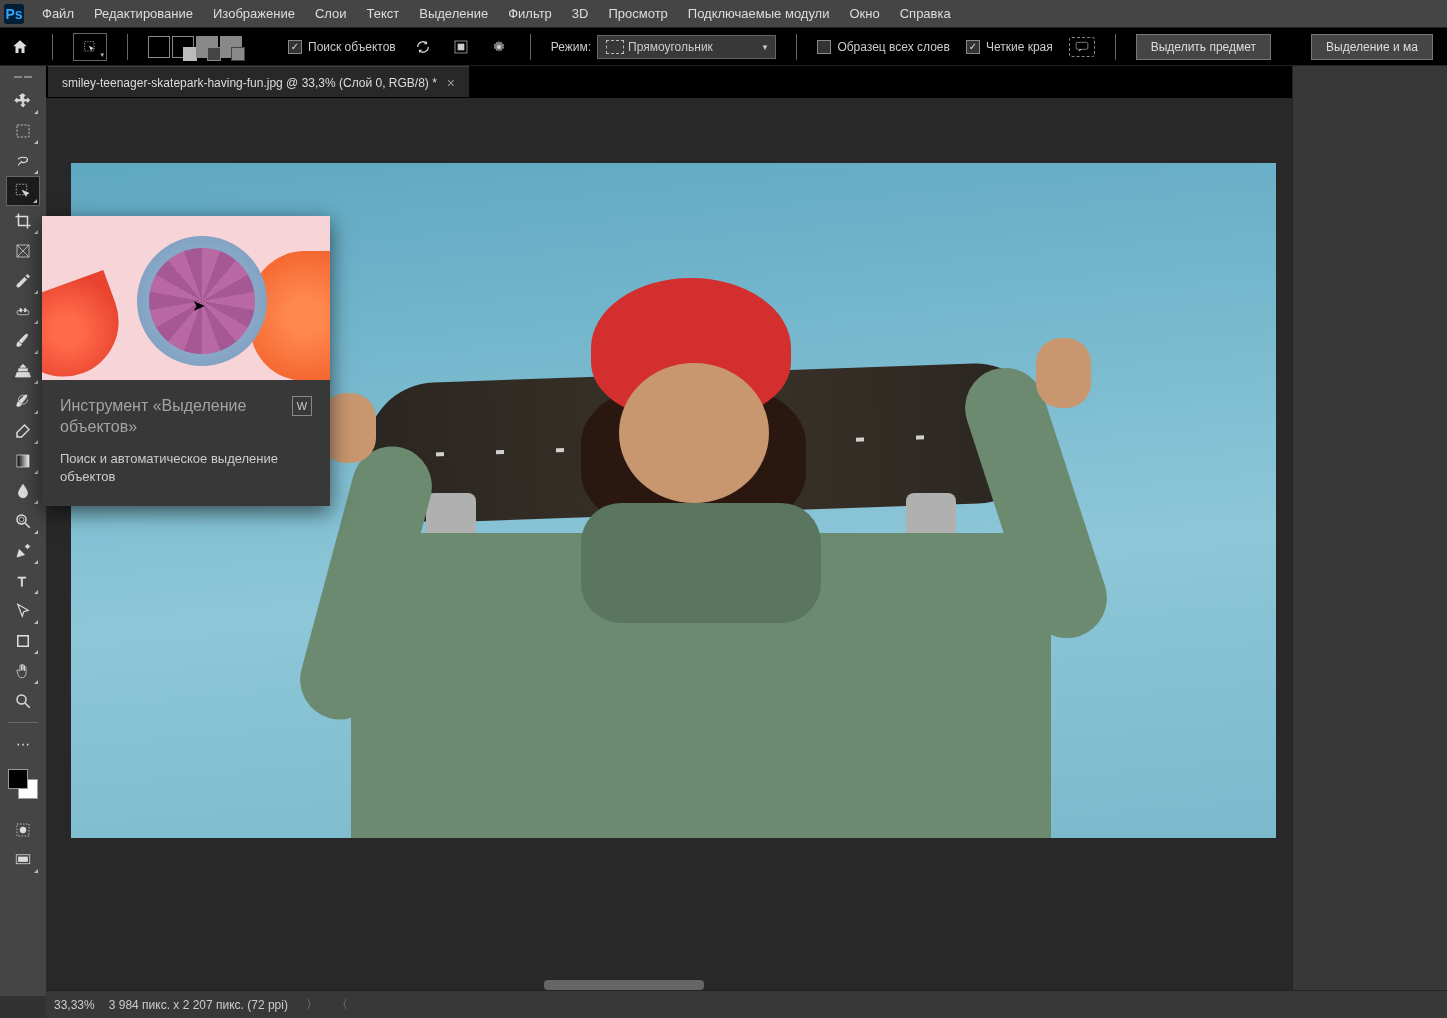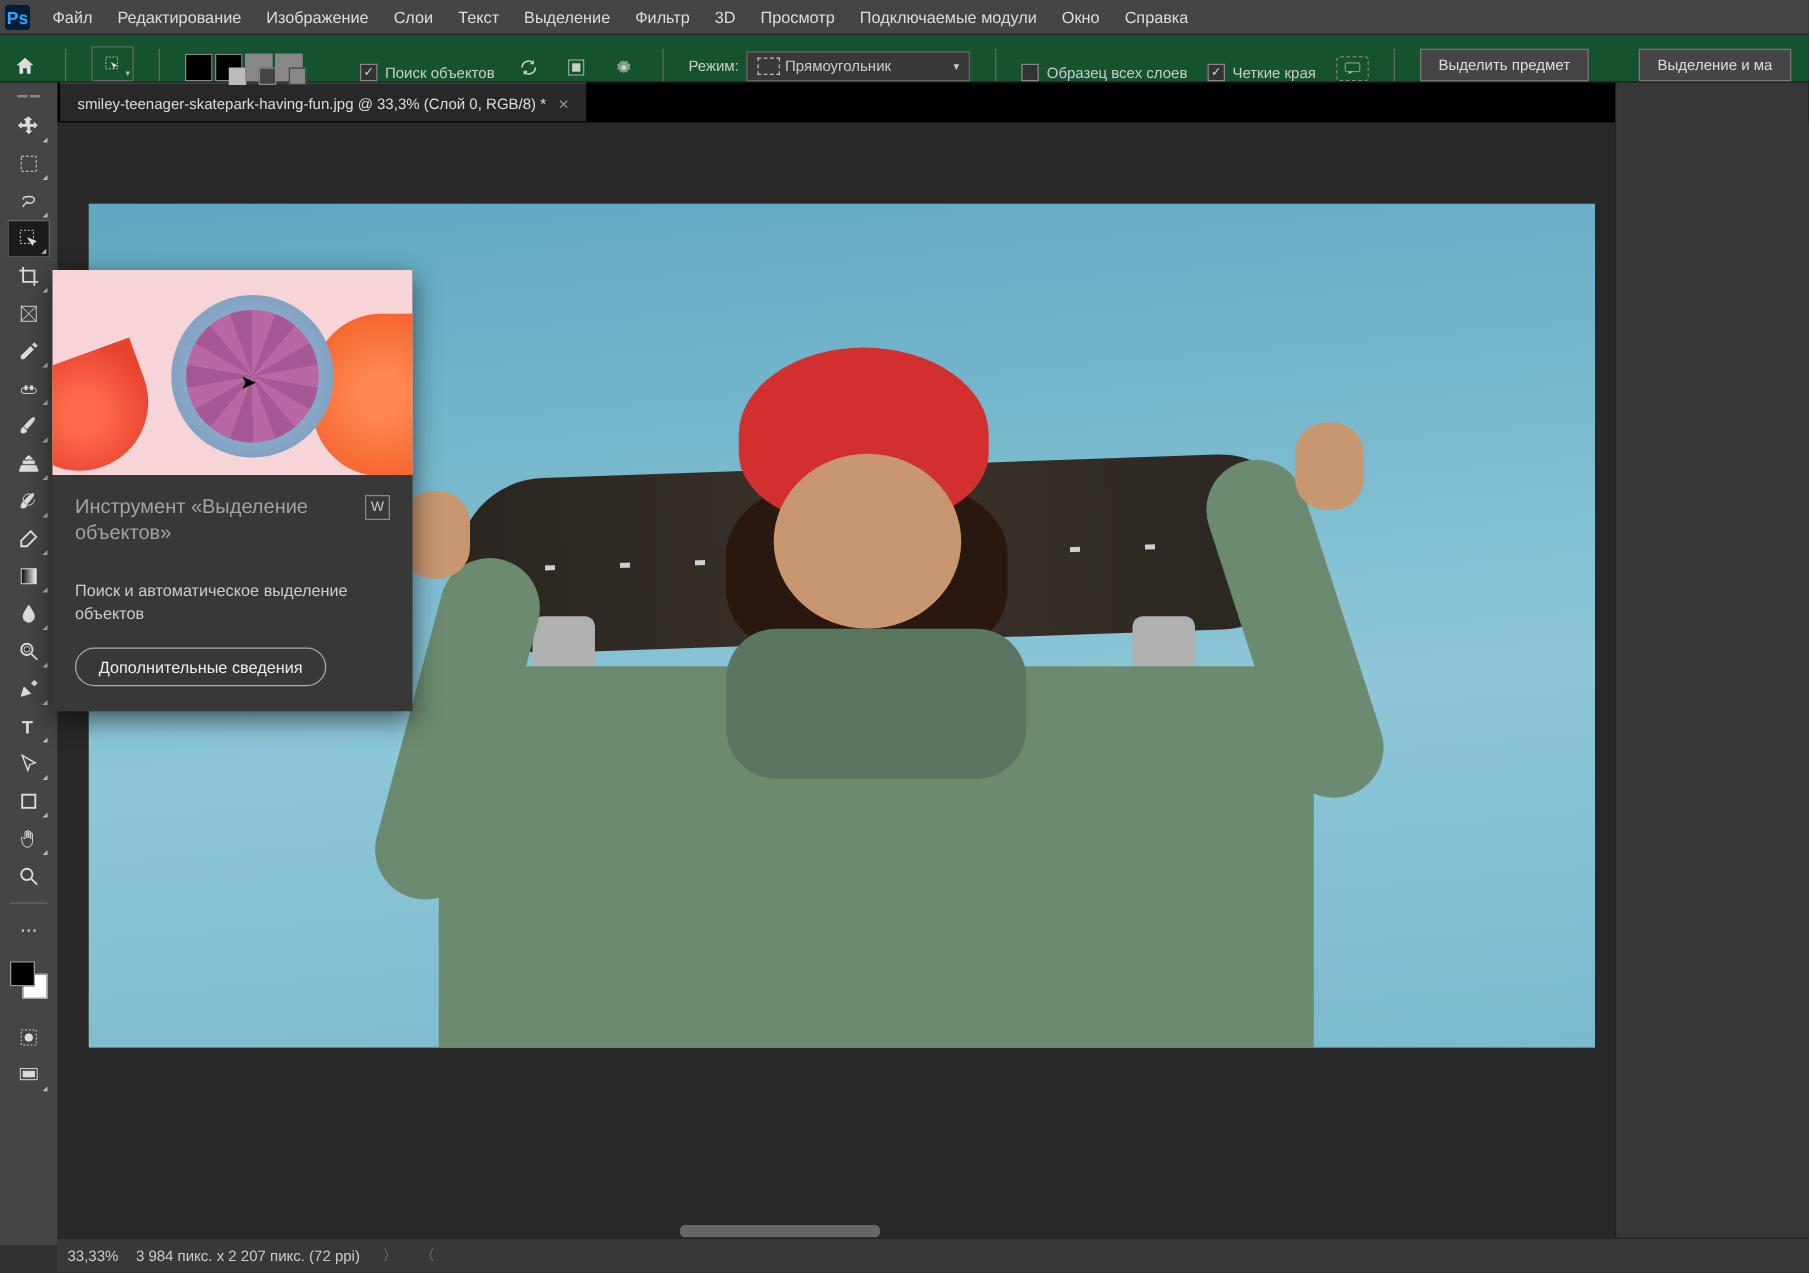--- a/index.html
+++ b/index.html
@@ -4,21 +4,21 @@
 <style>
 * { margin:0; padding:0; box-sizing:border-box; font-family:"Segoe UI",Tahoma,sans-serif; }
 body { background:#323232; color:#ccc; width:1447px; height:1018px; overflow:hidden; font-size:13px; position:relative; }
 
 
 .menubar { height:28px; background:#454545; display:flex; align-items:center; padding:0 4px; gap:0; border-bottom:1px solid #222; }
 .ps-logo { width:20px; height:20px; background:#001e36; border-radius:3px; display:flex; align-items:center; justify-content:center; color:#31a8ff; font-size:14px; font-weight:bold; margin-right:8px; }
 .menu-item { padding:4px 10px; color:#ddd; cursor:pointer; font-size:13px; }
 
 
-.optionsbar { height:38px; background:#14532d; display:flex; align-items:flex-end; padding:0 8px; gap:16px; border-bottom:1px solid #222; }
+.optionsbar { height:38px; background:#000000; display:flex; align-items:center; padding:0 8px; gap:16px; border-bottom:1px solid #222; }
 .opt-home { width:24px; height:24px; display:flex; align-items:center; justify-content:center; }
 .opt-tool { width:34px; height:28px; border:1px solid #666; display:flex; align-items:center; justify-content:center; position:relative; }
 .opt-tool .chev { position:absolute; right:2px; bottom:1px; font-size:7px; color:#bbb; }
 .opt-fill-shape { display:flex; gap:2px; }
 .opt-fill-shape div { width:22px; height:22px; border:1px solid #888; }
 .opt-fill-solid { background:#000; }
 .opt-fill-overlap { background:#000; position:relative; }
 .opt-fill-overlap::after { content:""; position:absolute; width:14px; height:14px; background:#bbb; right:-4px; bottom:-4px; }
 .sep { width:1px; height:26px; background:#666; margin:0 4px; }
 .opt-icon { width:22px; height:22px; display:flex; align-items:center; justify-content:center; color:#ccc; }
@@ -84,21 +84,21 @@
 .citrus { position:absolute; border-radius:50%; }
 .citrus.c1 { left:-30px; top:70px; width:110px; height:90px; background:radial-gradient(circle,#ff6b4a 20%,#e8432f 80%); border-radius:0 0 55px 55px; transform:rotate(-20deg); }
 .citrus.c2 { left:95px; top:20px; width:130px; height:130px; background:radial-gradient(circle,#c77ab0 0%,#9b5f96 55%,#88a8c8 58%,#7896b8 100%); }
 .citrus.c2::after { content:""; position:absolute; inset:12px; border-radius:50%; background:repeating-conic-gradient(#b869a4 0deg 20deg,#a55894 20deg 40deg); }
 .citrus.c3 { right:-30px; top:35px; width:110px; height:130px; background:radial-gradient(circle,#ff8850 20%,#f5652f 80%); border-radius:55px 0 0 55px; }
 .cursor-tip { position:absolute; left:150px; top:80px; color:#000; font-size:16px; }
 .tooltip-body { padding:16px 18px 20px; }
 .tooltip-title-row { display:flex; justify-content:space-between; align-items:start; gap:8px; }
 .tooltip-title { font-size:16px; color:#a3a3a3; line-height:1.3; }
 .tooltip-key { width:20px; height:20px; border:1px solid #888; display:flex; align-items:center; justify-content:center; font-size:11px; color:#ccc; flex-shrink:0; }
-.tooltip-desc { margin-top:26px; font-size:13px; color:#ccc; line-height:1.4; }
+.tooltip-desc { margin-top:12px; font-size:13px; color:#ccc; line-height:1.4; }
 .tooltip-btn { margin-top:18px; display:inline-block; padding:7px 18px; border:1px solid #aaa; border-radius:20px; font-size:13px; color:#eee; cursor:pointer; }
 </style>
 </head>
 <body>
 
 <div class="menubar">
   <div class="ps-logo">Ps</div>
   <div class="menu-item">Файл</div>
   <div class="menu-item">Редактирование</div>
   <div class="menu-item">Изображение</div>
@@ -394,21 +394,20 @@
     <div class="citrus c3"></div>
     <div class="citrus c2"></div>
     <div class="cursor-tip">➤</div>
   </div>
   <div class="tooltip-body">
     <div class="tooltip-title-row">
       <div class="tooltip-title">Инструмент «Выделение объектов»</div>
       <div class="tooltip-key">W</div>
     </div>
     <div class="tooltip-desc">Поиск и автоматическое выделение объектов</div>
-    <div class="tooltip-btn">Дополнительные сведения</div>
   </div>
 </div>
 
 <div class="hscroll">
   <div class="thumb"></div>
 </div>
 
 <div class="statusbar">
   <span>33,33%</span>
   <span>3 984 пикс. x 2 207 пикс. (72 ppi)</span>

